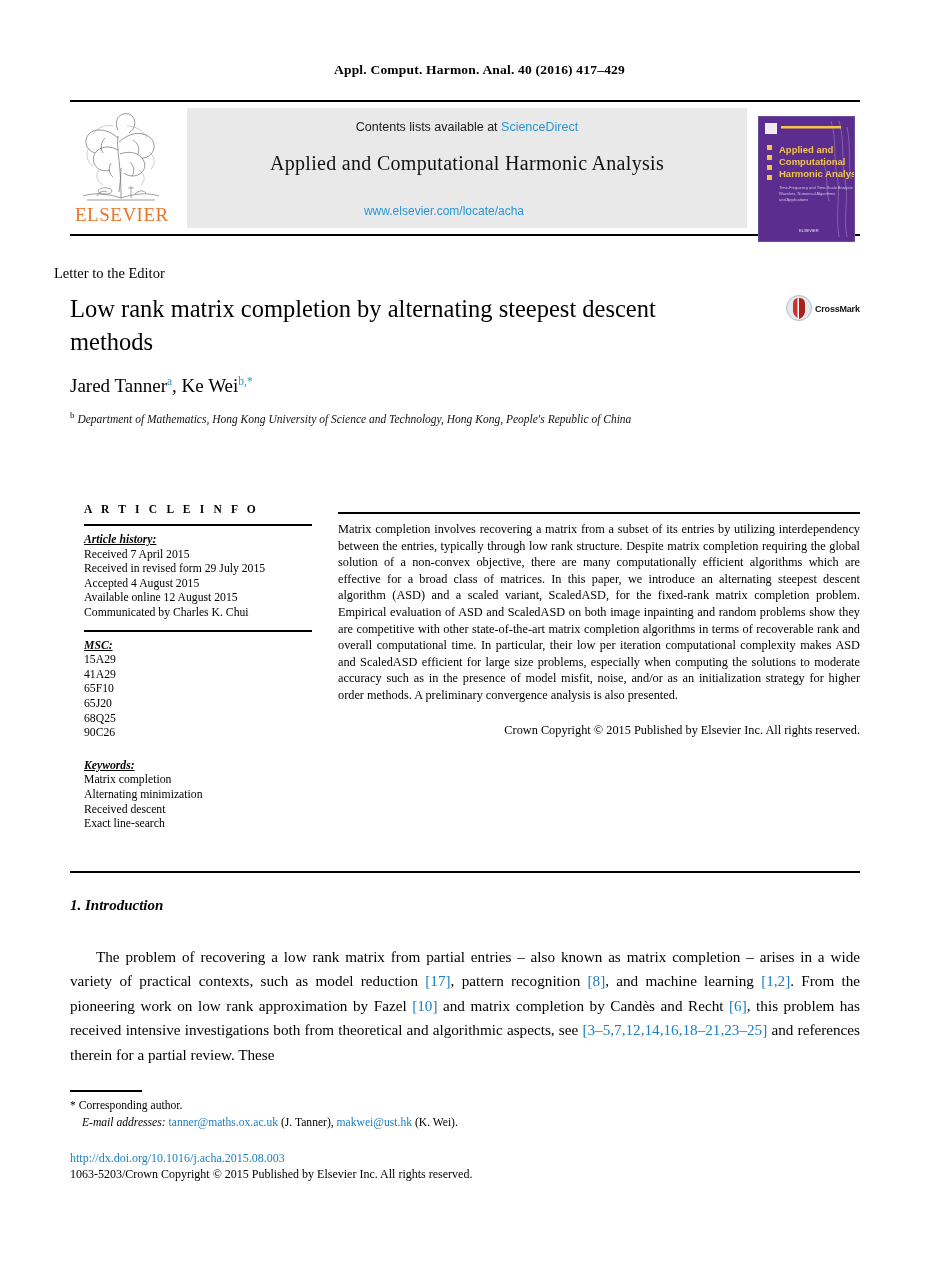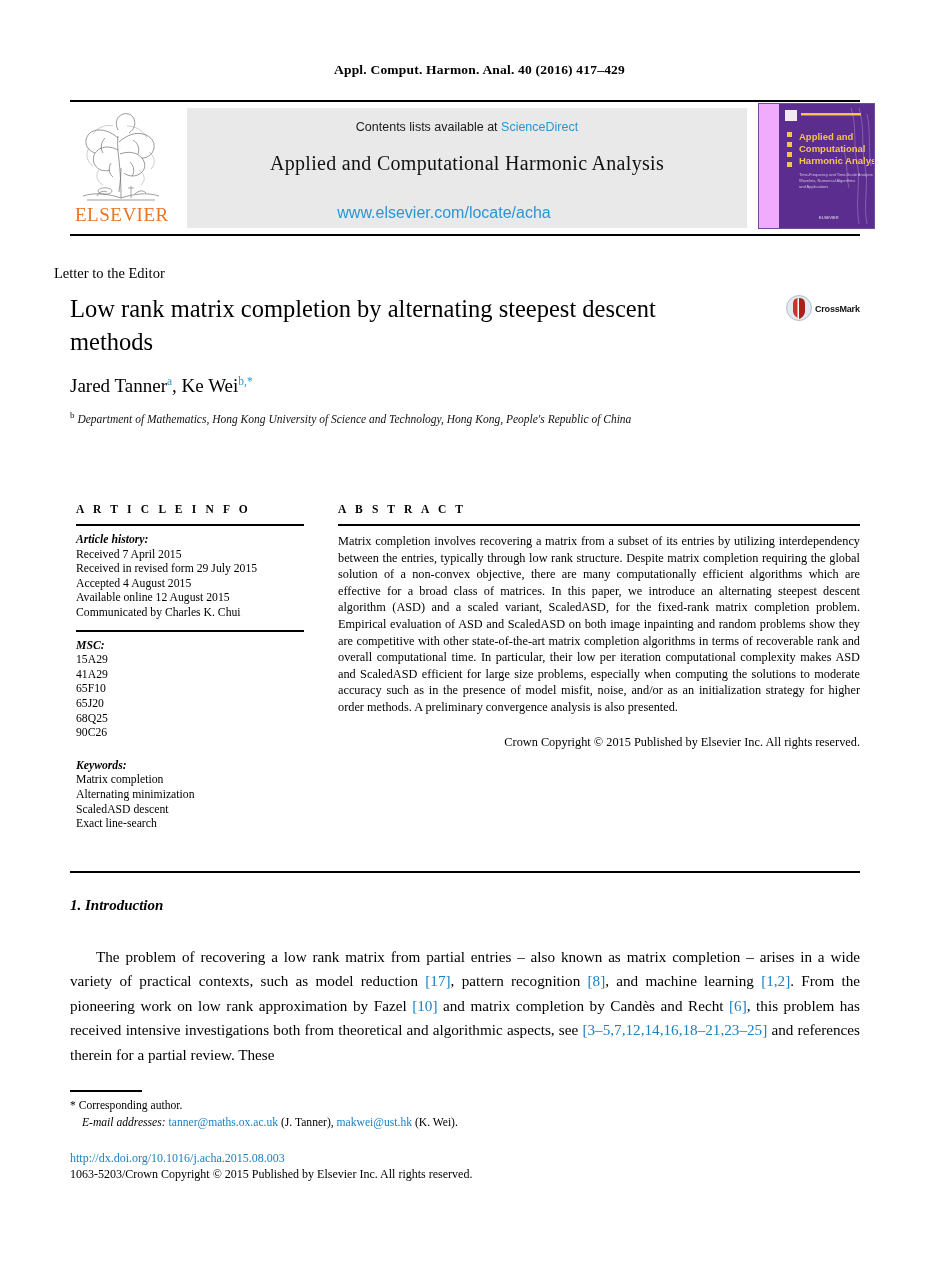--- a/index.html
+++ b/index.html
@@ -108,32 +108,31 @@
     font-size: 20px;
     color: #111;
     letter-spacing: 0.3px;
   }
   .journal-url {
     position: absolute;
     left: 0; top: 96px;
     width: 514px;
     text-align: center;
     font-family: "Liberation Sans", sans-serif;
-    font-size: 16px;
+    font-size: 12px;
     color: #2a96d4;
   }
   .cover-thumb {
     position: absolute;
-    left: 688px; top: 3px;
+    left: 688px; top: 16px;
     width: 95px;
     height: 124px;
     border: 1px solid #6b4f9e;
-    background: #f0abfc;
+    background: #fdba74;
     overflow: hidden;
-    padding-left: 20px;
   }
 
   
   .doctype {
     position: absolute;
     left: 54px; top: 265px;
     font-size: 14.5px;
     color: #000;
   }
   .paper-title {
@@ -196,21 +195,21 @@
 
   
   .col-head {
     font-size: 11.5px;
     font-weight: bold;
     letter-spacing: 3.2px;
     color: #000;
   }
   .info-col {
     position: absolute;
-    left: 76px; top: 503px;
+    left: 84px; top: 503px;
     width: 228px;
   }
   .abs-col {
     position: absolute;
     left: 338px; top: 503px;
     width: 522px;
   }
   .hrule-thin {
     height: 1.5px;
     background: #000;
@@ -218,20 +217,21 @@
   }
   .hrule-thin.wide { height: 2px; }
   .info-block {
     font-size: 11.7px;
     line-height: 14.6px;
     color: #000;
   }
   .info-block .it {
     font-style: italic;
     font-weight: bold;
+    text-decoration: underline;
   }
   .info-block div { white-space: normal; }
   .gap-block { margin-top: 18px; }
 
   .abstract-body {
     font-size: 12.3px;
     line-height: 16.6px;
     text-align: justify;
     color: #000;
   }
@@ -443,27 +443,26 @@
       <div>41A29</div>
       <div>65F10</div>
       <div>65J20</div>
       <div>68Q25</div>
       <div>90C26</div>
     </div>
     <div class="info-block gap-block">
       <div class="it">Keywords:</div>
       <div>Matrix completion</div>
       <div>Alternating minimization</div>
-      <div>ScaledASD descent</div>
+      <div>Received descent</div>
       <div>Exact line-search</div>
     </div>
   </div>
 
   <div class="abs-col">
-    <div class="col-head">A B S T R A C T</div>
     <div class="hrule-thin wide"></div>
     <div class="abstract-body">Matrix completion involves recovering a matrix from a subset of its entries by utilizing interdependency between the entries, typically through low rank structure. Despite matrix completion requiring the global solution of a non-convex objective, there are many computationally efficient algorithms which are effective for a broad class of matrices. In this paper, we introduce an alternating steepest descent algorithm (ASD) and a scaled variant, ScaledASD, for the fixed-rank matrix completion problem. Empirical evaluation of ASD and ScaledASD on both image inpainting and random problems show they are competitive with other state-of-the-art matrix completion algorithms in terms of recoverable rank and overall computational time. In particular, their low per iteration computational complexity makes ASD and ScaledASD efficient for large size problems, especially when computing the solutions to moderate accuracy such as in the presence of model misfit, noise, and/or as an initialization strategy for higher order methods. A preliminary convergence analysis is also presented.</div>
     <div class="abstract-copy">Crown Copyright © 2015 Published by Elsevier Inc. All rights reserved.</div>
   </div>
 
   <div class="sep-rule"></div>
 
   <div class="section-head">1. Introduction</div>
 
   <div class="body-para">

